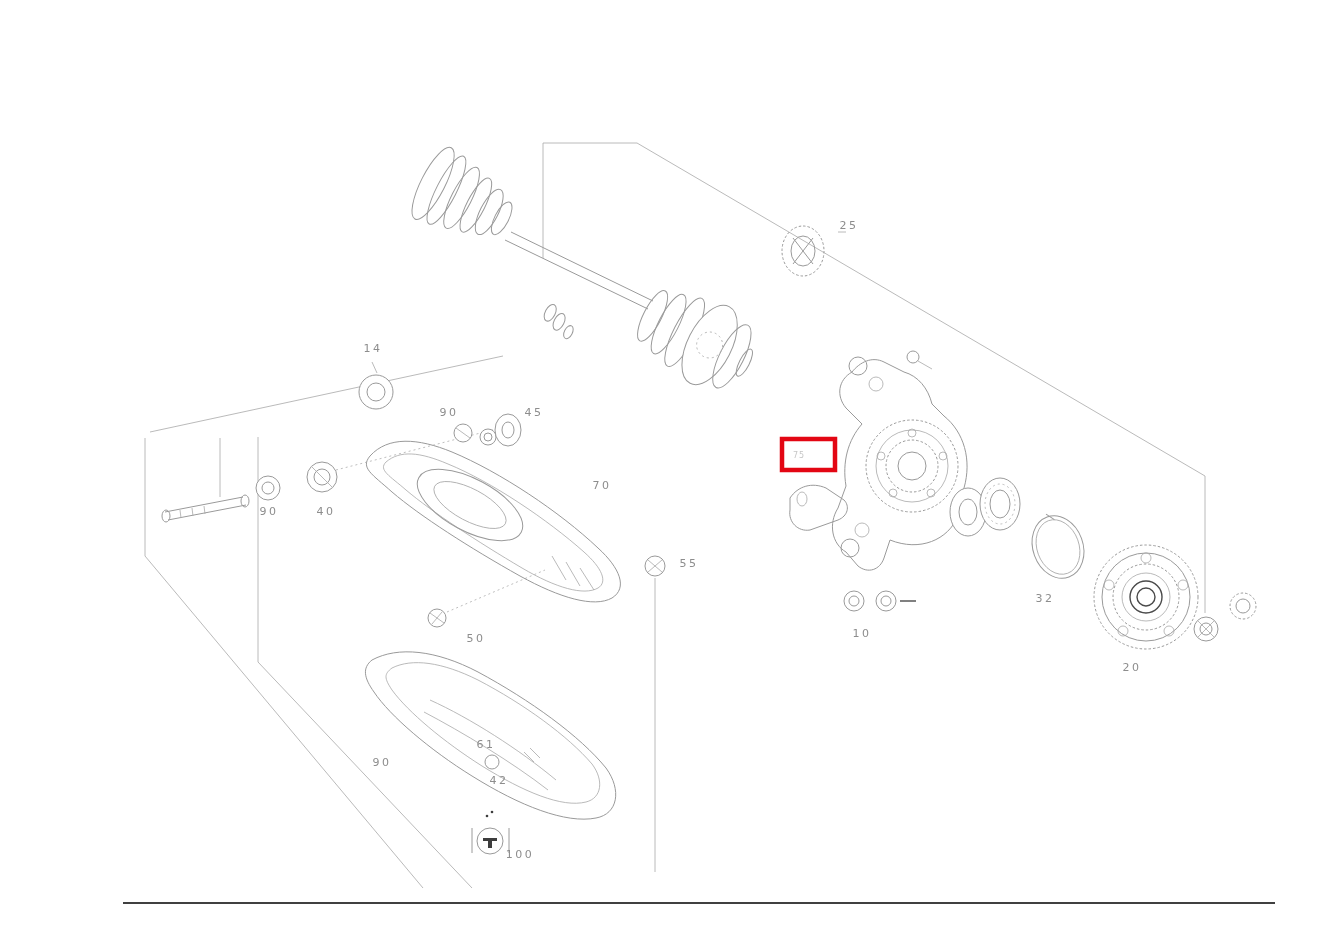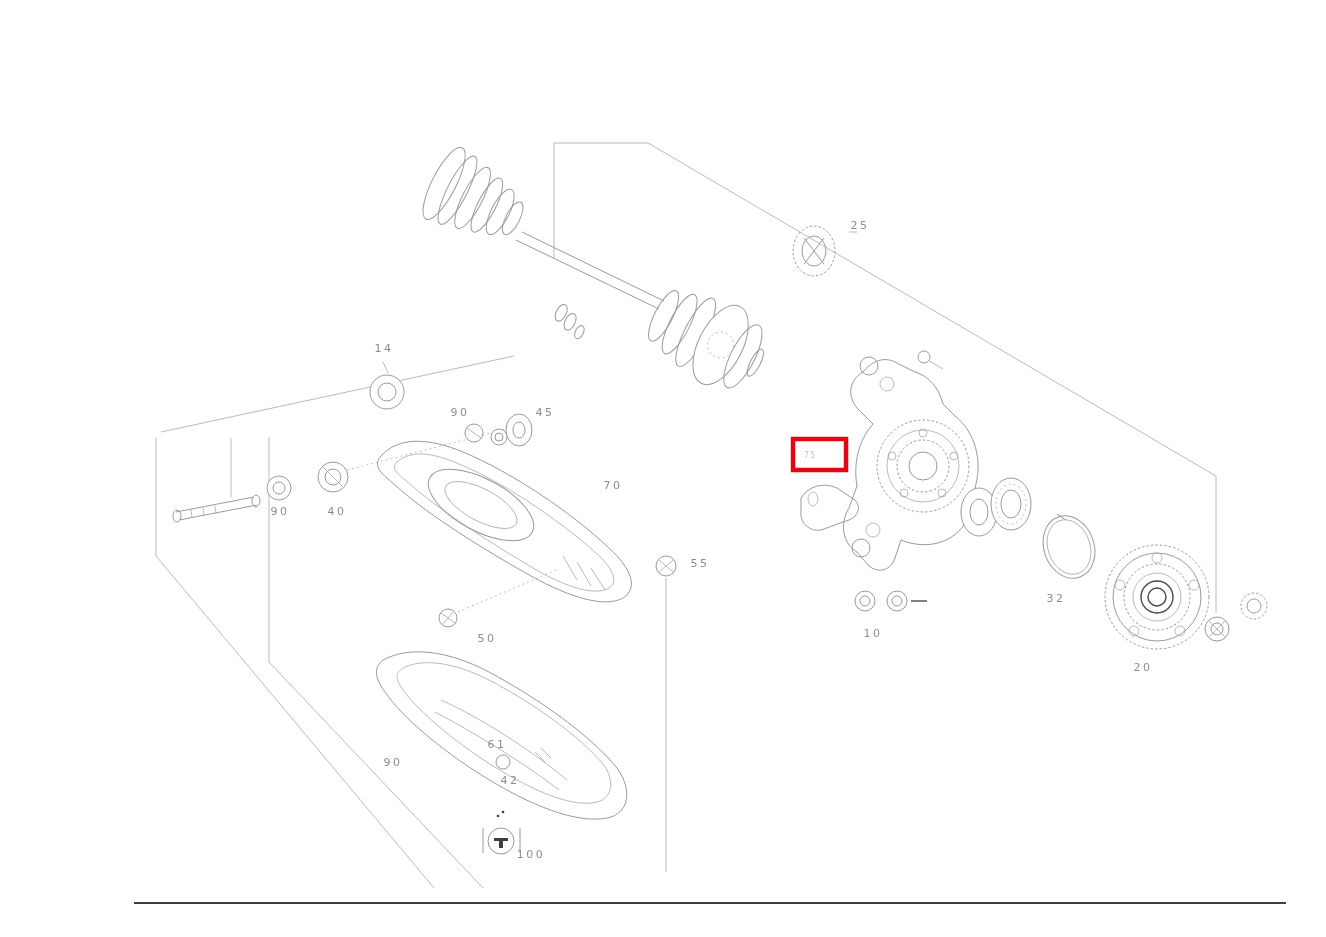--- a/index.html
+++ b/index.html
@@ -1,17 +1,17 @@
 <!DOCTYPE html>
 <html><head>
 <meta charset="utf-8">
 <style>
   html,body{margin:0;padding:0;background:#ffffff;}
   .stage{position:relative;width:1275px;height:937px;background:#ffffff;overflow:hidden;
-         font-family:"DejaVu Sans",sans-serif;margin-left:11px;}
+         font-family:"DejaVu Sans",sans-serif;}
   svg{display:block;}
   .lineart{stroke:#9a9a9a;stroke-width:1;fill:none;}
   .lineart-thin{stroke:#a8a8a8;stroke-width:.8;fill:none;}
   .dark{stroke:#4a4a4a;stroke-width:1.4;fill:none;}
   .darkfill{fill:#3d3d3d;stroke:none;}
   .whitefill{fill:#ffffff;stroke:#9a9a9a;stroke-width:1;}
   .dotted{stroke:#adadad;stroke-width:.8;fill:none;stroke-dasharray:2 3;}
   .serr{stroke:#9a9a9a;stroke-width:1;fill:none;stroke-dasharray:2.5 2;}
   .callout{font-size:11px;letter-spacing:2.5px;fill:#8d8d8d;}
   .callout.faint{font-size:8px;letter-spacing:1px;fill:#c6c6c6;}

